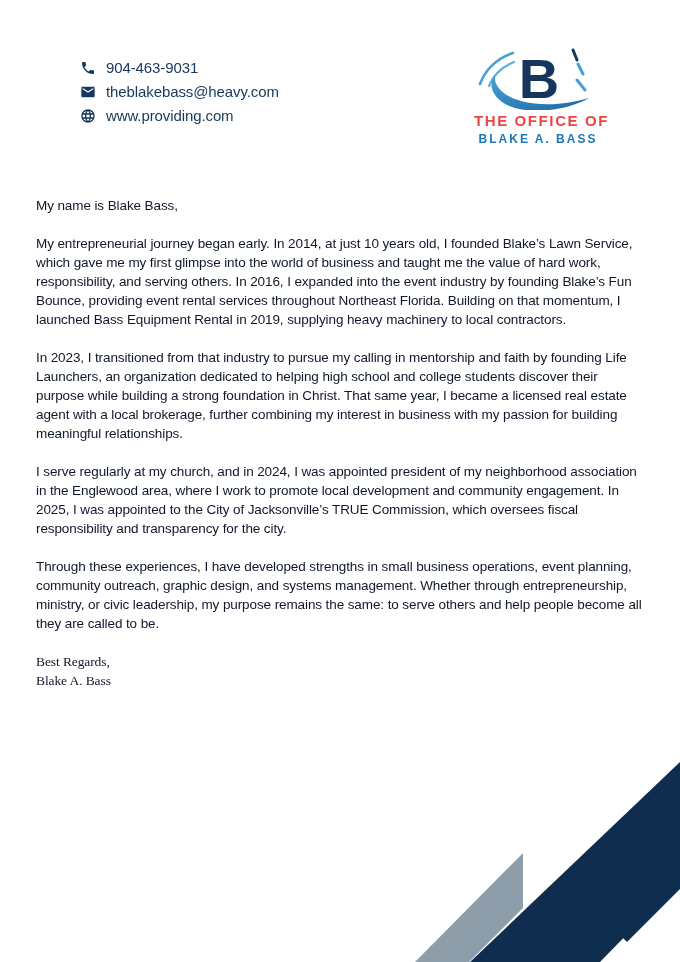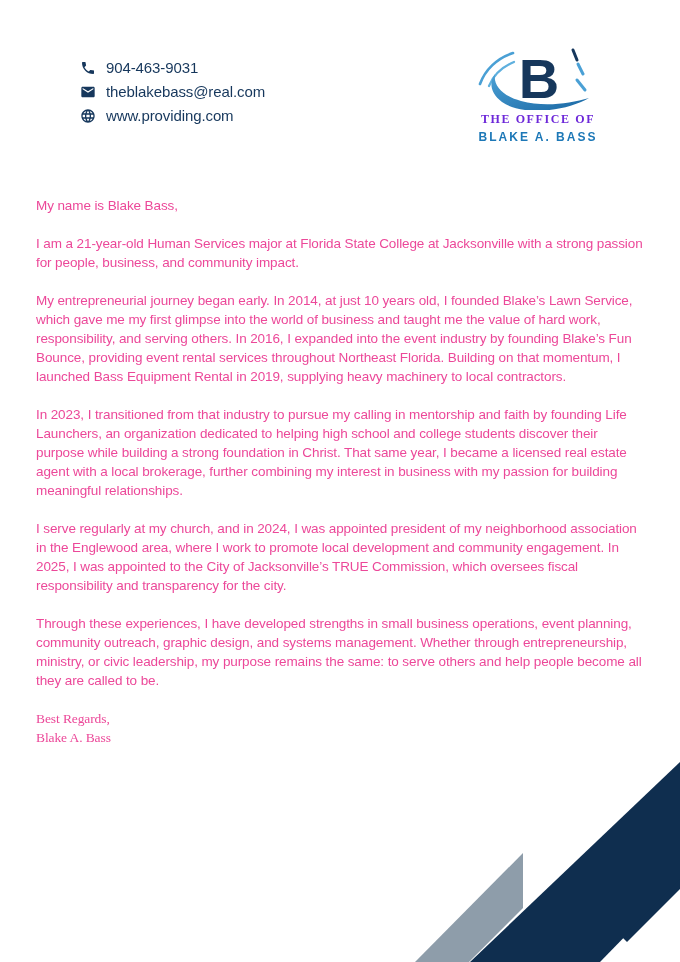--- a/index.html
+++ b/index.html
@@ -38,43 +38,42 @@
   .logo {
     position: absolute;
     left: 474px;
     top: 46px;
     width: 128px;
     text-align: center;
   }
   .logo-mark { width: 122px; height: 64px; display: block; margin: 0 auto; }
   .logo-line1 {
     margin-top: 2px;
-    font-size: 12px;
+    font-size: 15px;
     font-weight: bold;
     letter-spacing: 1.6px;
-    color: #6d28d9;
+    color: #ef4444;
     white-space: nowrap;
-    font-family: Liberation Serif, serif;
   }
   .logo-line2 {
     margin-top: 3px;
     font-size: 12px;
     font-weight: bold;
     letter-spacing: 2px;
     color: #1d78b7;
     white-space: nowrap;
   }
 
   
   .letter {
     position: absolute;
     left: 36px;
     top: 196px;
     width: 613px;
-    color: #ec4899;
+    color: #0f172a;
     font-size: 13.5px;
     line-height: 19px;
     letter-spacing: -0.1px;
   }
   .letter p { margin-bottom: 19px; }
   .closing-block div { margin: 0; font-family: Liberation Serif, serif; }
 
   
   .decor {
     position: absolute;
@@ -100,21 +99,21 @@
       </span>
       <span>904-463-9031</span>
     </div>
 
     <div class="contact-row">
       <span class="icn">
         <svg viewBox="0 0 24 24">
             <path fill="#16375c" d="M20 4H4c-1.1 0-1.99.9-1.99 2L2 18c0 1.1.9 2 2 2h16c1.1 0 2-.9 2-2V6c0-1.1-.9-2-2-2zm0 4l-8 5-8-5V6l8 5 8-5v2z"></path>
           </svg>
       </span>
-      <span>theblakebass@real.com</span>
+      <span>theblakebass@heavy.com</span>
     </div>
 
     <div class="contact-row">
       <span class="icn">
         <svg viewBox="0 0 24 24">
             <path fill="#16375c" d="M11.99 2C6.47 2 2 6.48 2 12s4.47 10 9.99 10C17.52 22 22 17.52 22 12S17.52 2 11.99 2zm6.93 6h-2.95a15.65 15.65 0 0 0-1.38-3.56A8.03 8.03 0 0 1 18.92 8zM12 4.04c.83 1.2 1.48 2.53 1.91 3.96h-3.82A13.7 13.7 0 0 1 12 4.04zM4.26 14C4.1 13.36 4 12.69 4 12s.1-1.36.26-2h3.38c-.08.66-.14 1.32-.14 2s.06 1.34.14 2H4.26zm.82 2h2.95c.32 1.25.78 2.45 1.38 3.56A7.99 7.99 0 0 1 5.08 16zm2.95-8H5.08a7.99 7.99 0 0 1 4.33-3.56A15.65 15.65 0 0 0 8.03 8zM12 19.96a13.7 13.7 0 0 1-1.91-3.96h3.82c-.43 1.43-1.08 2.76-1.91 3.96zM14.34 14H9.66c-.09-.66-.16-1.32-.16-2s.07-1.35.16-2h4.68c.09.65.16 1.32.16 2s-.07 1.34-.16 2zm.25 5.56c.6-1.11 1.06-2.31 1.38-3.56h2.95a8.03 8.03 0 0 1-4.33 3.56zM16.36 14c.08-.66.14-1.32.14-2s-.06-1.34-.14-2h3.38c.16.64.26 1.31.26 2s-.1 1.36-.26 2h-3.38z"></path>
           </svg>
       </span>
       <span>www.providing.com</span>
     </div>
@@ -139,21 +138,20 @@
       <path d="M100 34 L 108 44" stroke="#4aa0d5" stroke-width="3" stroke-linecap="round"></path>
 
       <text x="62" y="52" text-anchor="middle" font-family="Liberation Sans, sans-serif" font-size="56" font-weight="bold" fill="#16375c">B</text>
     </svg>
     <div class="logo-line1">THE OFFICE OF</div>
     <div class="logo-line2">BLAKE A. BASS</div>
   </div>
 
   <div class="letter">
     <p>My name is Blake Bass,</p>
-    <p>I am a 21-year-old Human Services major at Florida State College at Jacksonville with a strong passion for people, business, and community impact.</p>
     <p>My entrepreneurial journey began early. In 2014, at just 10 years old, I founded Blake’s Lawn Service, which gave me my first glimpse into the world of business and taught me the value of hard work, responsibility, and serving others. In 2016, I expanded into the event industry by founding Blake’s Fun Bounce, providing event rental services throughout Northeast Florida. Building on that momentum, I launched Bass Equipment Rental in 2019, supplying heavy machinery to local contractors.</p>
     <p>In 2023, I transitioned from that industry to pursue my calling in mentorship and faith by founding Life Launchers, an organization dedicated to helping high school and college students discover their purpose while building a strong foundation in Christ. That same year, I became a licensed real estate agent with a local brokerage, further combining my interest in business with my passion for building meaningful relationships.</p>
     <p>I serve regularly at my church, and in 2024, I was appointed president of my neighborhood association in the Englewood area, where I work to promote local development and community engagement. In 2025, I was appointed to the City of Jacksonville’s TRUE Commission, which oversees fiscal responsibility and transparency for the city.</p>
     <p>Through these experiences, I have developed strengths in small business operations, event planning, community outreach, graphic design, and systems management. Whether through entrepreneurship, ministry, or civic leadership, my purpose remains the same: to serve others and help people become all they are called to be.</p>
     <div class="closing-block">
       <div>Best Regards,</div>
       <div>Blake A. Bass</div>
     </div>
   </div>
 

